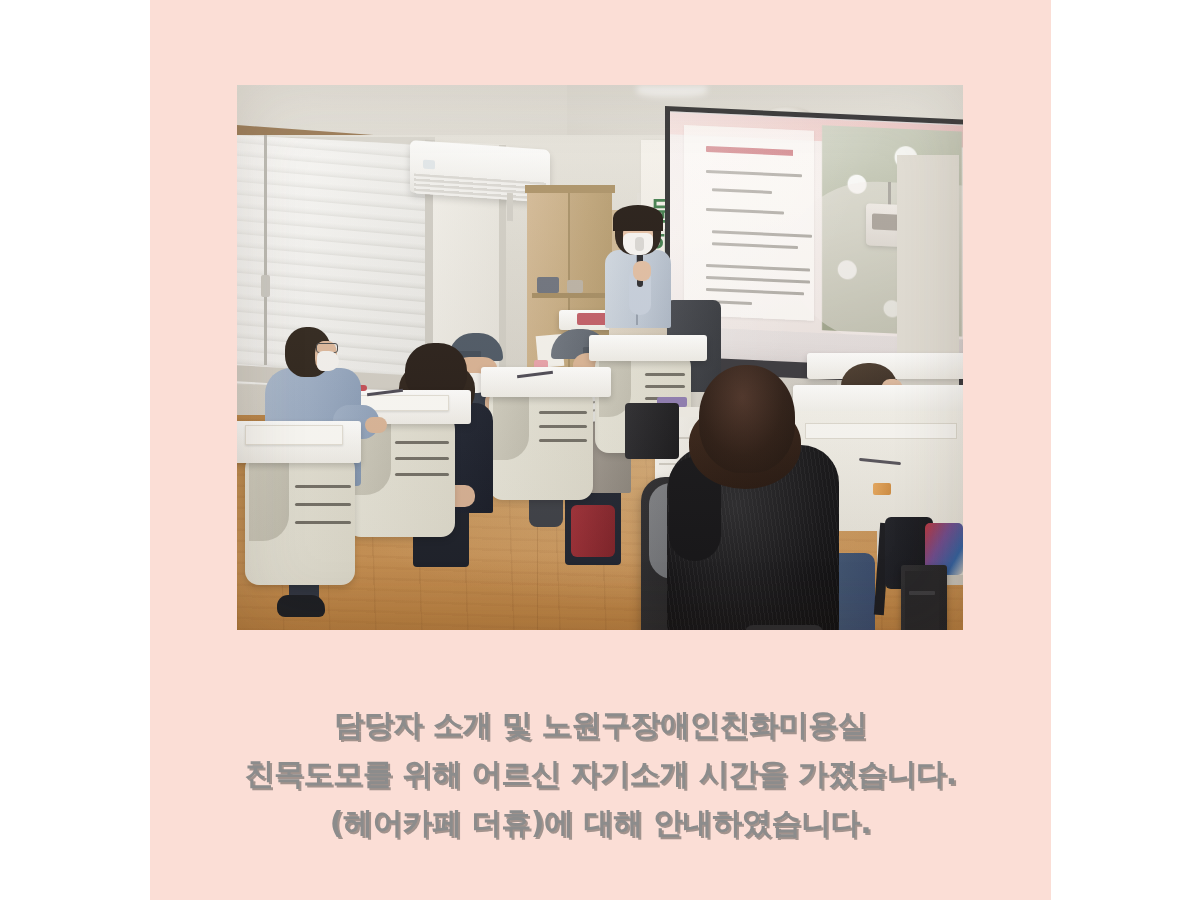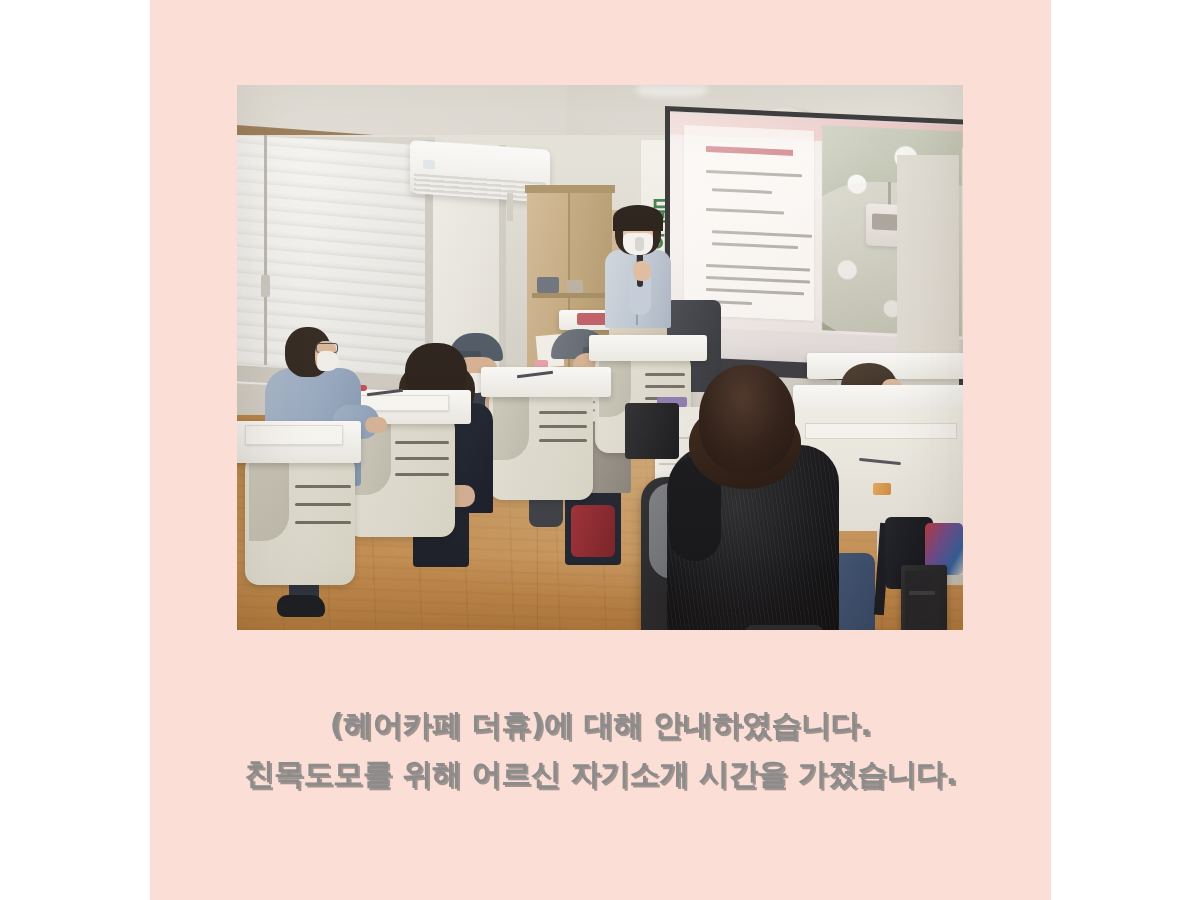--- a/index.html
+++ b/index.html
@@ -590,17 +590,18 @@
     <div class="bag-col"></div>
     <div class="pc"></div>
     <div class="pc-face"></div>
     <div class="pc-slot"></div>
 
     <div class="photo-grade"></div>
     <div class="photo-vig"></div>
   </div>
 
   <div id="caption">
+    <div class="cap-line">담당자 소개 및 노원구장애인친화미용실</div>
+    <div class="cap-line">친목도모를 위해 어르신 자기소개 시간을 가졌습니다.</div>
     <div class="cap-line">(헤어카페 더휴)에 대해 안내하였습니다.</div>
-    <div class="cap-line">친목도모를 위해 어르신 자기소개 시간을 가졌습니다.</div>
   </div>
 
 </div>
 
 </body></html>

